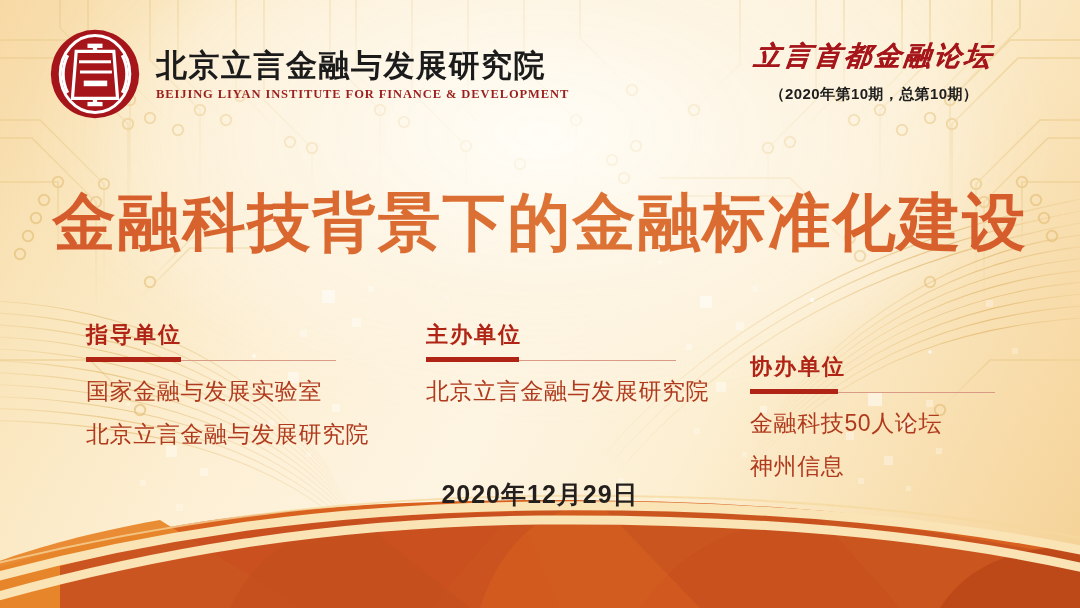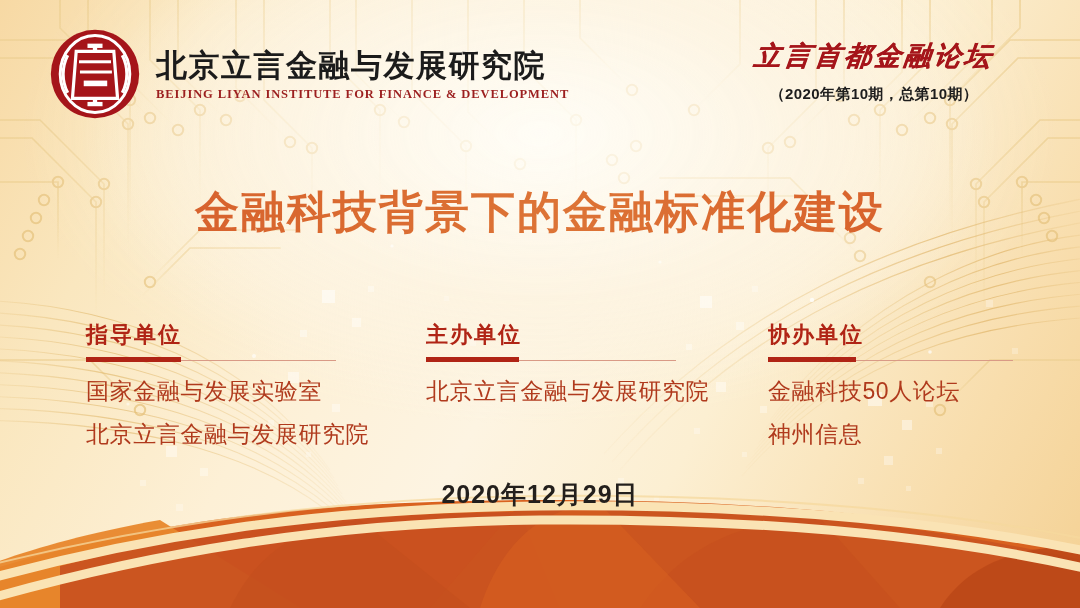--- a/index.html
+++ b/index.html
@@ -60,39 +60,39 @@
   }
   #forum-issue {
     margin-top:11px; font-size:15px; font-weight:bold; color:#1d1d1d;
     letter-spacing:.4px; white-space:nowrap;
   }
 
   
   #main-title {
     position:absolute; top:188px; left:0; width:1080px;
     text-align:center; z-index:5;
-    font-size:44px; font-weight:bold;
+    font-size:63px; font-weight:bold;
     letter-spacing:2px;
     color:#d2632f;
     background:linear-gradient(90deg,#d4582b 0%,#d9682f 28%,#dd7436 52%,#d9652d 78%,#d4582b 100%);
     -webkit-background-clip:text; background-clip:text;
     -webkit-text-fill-color:transparent;
     white-space:nowrap;
     line-height:1.1;
   }
 
   
   #units {
     position:absolute; top:322px; left:0; width:1080px; height:120px;
     z-index:5;
   }
   .unit-col { position:absolute; top:0; }
   #unit-col-0 { left:86px;  width:250px; }
   #unit-col-1 { left:426px; width:250px; }
-  #unit-col-2 { left:768px; width:245px; }
+  #unit-col-2 { left:750px; width:245px;margin-top:32px; }
 
   .unit-heading {
     font-size:22px; font-weight:bold; color:#b02415;
     letter-spacing:2px; line-height:1.2; white-space:nowrap;
   }
   .unit-rule {
     position:relative; height:6px; margin-top:9px;
   }
   .unit-rule .rule-thin {
     position:absolute; left:0; top:2.5px; height:1px; width:100%;

